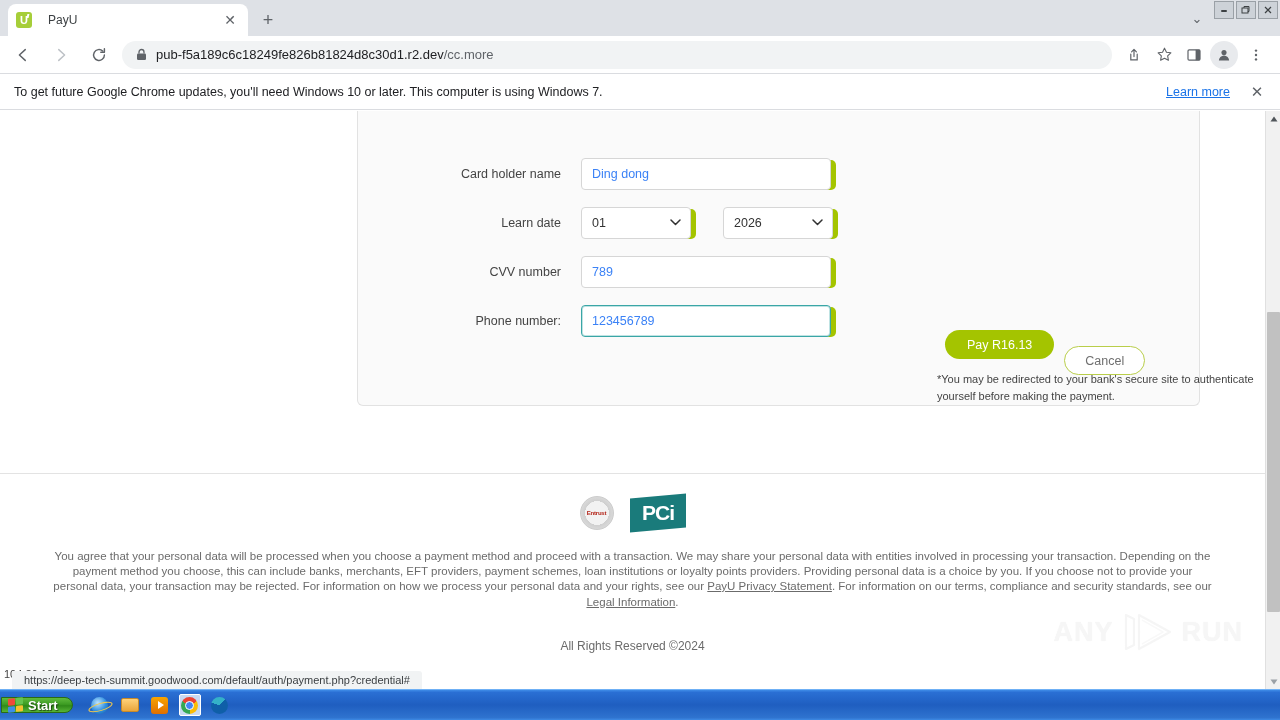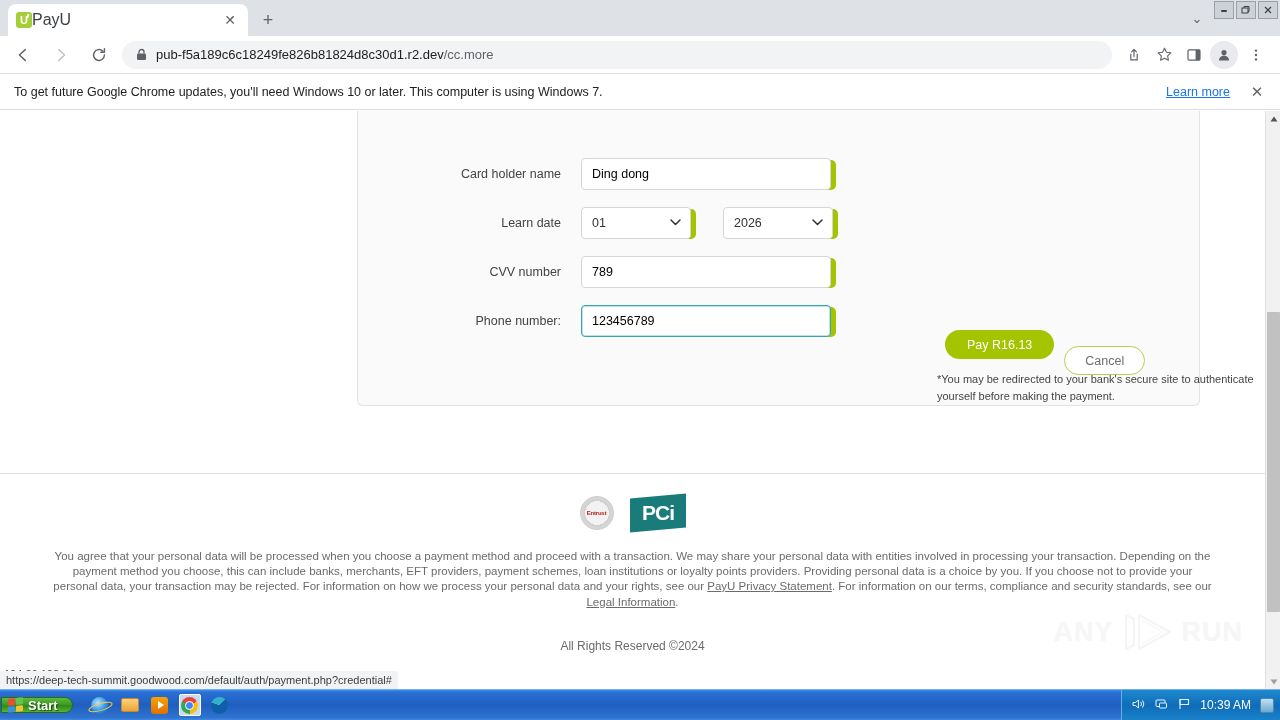--- a/index.html
+++ b/index.html
@@ -37,21 +37,21 @@
   }
   .tab-favicon span {
     color: #fff; font-size: 11px; font-weight: bold; line-height: 1;
     font-family: "Liberation Sans", sans-serif;
   }
   .tab-favicon:after {
     content: ""; position: absolute; top: 2px; right: 3px;
     width: 2px; height: 4px; background: #fff; transform: skewX(-12deg);
   }
   .tab-title {
-    margin-left: 0; font-size: 16px; color: #3c4043;
+    margin-left: 16px; font-size: 12px; color: #3c4043;
     white-space: nowrap; overflow: hidden; text-overflow: ellipsis;
     flex: 1 1 auto;
   }
   .tab-close {
     width: 20px; height: 20px; flex: 0 0 auto;
     display: flex; align-items: center; justify-content: center;
     color: #5f6368; font-size: 14px; line-height: 1;
   }
   .new-tab {
     width: 28px; height: 28px; margin-left: 6px; margin-bottom: 2px;
@@ -167,21 +167,21 @@
     position: absolute; top: 2px; right: -5px;
     width: 10px; height: 30px;
     background: #a4c400; border-radius: 0 5px 5px 0; z-index: 0;
   }
   .txt-input {
     position: relative; z-index: 1;
     width: 250px; height: 32px;
     border: 1px solid #d6d6d6; border-radius: 4px;
     background: #ffffff;
     font-family: "Liberation Sans", sans-serif;
-    font-size: 12.5px; color: #000000;
+    font-size: 12.5px; color: #3b82f6;
     padding: 12px 10px;
     outline: none;
   }
   .txt-input.focused { border: 1px solid #3aa6a6; box-shadow: 0 0 0 1px #bfe3e3 inset; }
   .sel-input {
     position: relative; z-index: 1;
     width: 110px; height: 32px;
     border: 1px solid #d6d6d6; border-radius: 4px;
     background: #ffffff;
     font-family: "Liberation Sans", sans-serif;
@@ -271,24 +271,24 @@
   }
   .wm-text {
     font-size: 27px; font-weight: bold; color: #f0f0f0;
     letter-spacing: 1px;
     font-family: "Liberation Sans", sans-serif;
     text-shadow: 0 0 1px #e4e4e4;
   }
 
   
   .status-bubble {
-    position: absolute; left: 0; bottom: 0;
+    position: absolute; left: 12px; bottom: 0;
     height: 18px; max-width: 420px;
     background: #f1f3f4; border-top-right-radius: 3px;
-    display: flex; align-items: center; padding: 0 6px;
+    display: flex; align-items: center; padding: 0 12px;
     font-size: 11px; color: #3c4043; white-space: nowrap;
     overflow: hidden; text-overflow: ellipsis;
     z-index: 5;
   }
 
   
   .taskbar {
     position: absolute; left: 0; bottom: 0; width: 1280px; height: 31px;
     background: linear-gradient(to bottom, #3f8ce8 0%, #2a6fd4 8%, #1f5ec0 50%, #2f73cf 92%, #3e8ae4 100%);
     border-top: 1px solid #6fb0f5;
@@ -616,38 +616,15 @@
       <div class="ql-item">
         <div class="wmp-icon"></div>
       </div>
       <div class="ql-item active">
         <div class="chrome-icon"></div>
       </div>
       <div class="ql-item">
         <div class="edge-icon"></div>
       </div>
     </div>
-    <div class="tray">
-      <span class="tray-icon">
-        <svg width="14" height="12" viewBox="0 0 14 12">
-            <path d="M1 4.5h2.5L6.5 2v8L3.5 7.5H1z" fill="none" stroke="#e8f3ff" stroke-width="1"></path>
-            <path d="M8.8 3.8a4 4 0 0 1 0 4.4" fill="none" stroke="#e8f3ff" stroke-width="1"></path>
-            <path d="M10.6 2.4a6.4 6.4 0 0 1 0 7.2" fill="none" stroke="#e8f3ff" stroke-width="1"></path>
-          </svg>
-      </span>
-      <span class="tray-icon">
-        <svg width="14" height="12" viewBox="0 0 14 12">
-            <rect x="1" y="2" width="9" height="6.5" rx="0.8" fill="none" stroke="#e8f3ff" stroke-width="1"></rect>
-            <rect x="4.5" y="5" width="7" height="5" rx="0.8" fill="#0f6cb8" stroke="#e8f3ff" stroke-width="1"></rect>
-          </svg>
-      </span>
-      <span class="tray-icon">
-        <svg width="13" height="12" viewBox="0 0 13 12">
-            <path d="M2 1v10" stroke="#e8f3ff" stroke-width="1.1"></path>
-            <path d="M2 1.5h8.5v5H2z" fill="none" stroke="#e8f3ff" stroke-width="1.1"></path>
-          </svg>
-      </span>
-      <span class="tray-clock">10:39 AM</span>
-      <span class="show-desktop"></span>
-    </div>
   </div>
 
 </div>
 
 </body></html>

